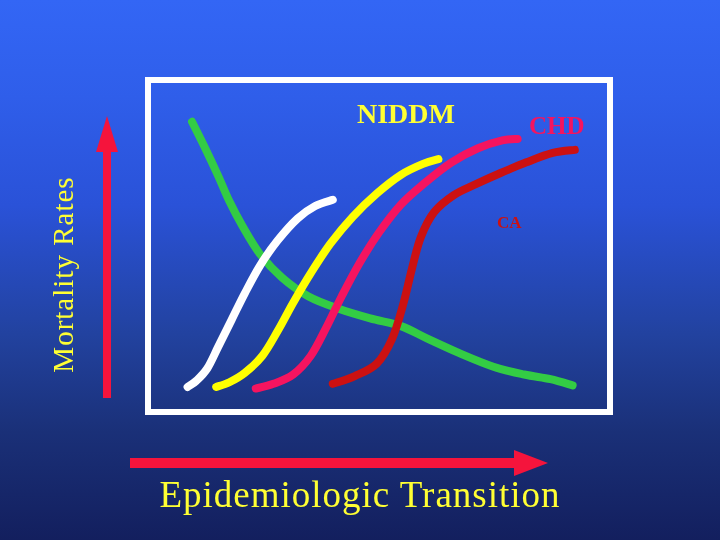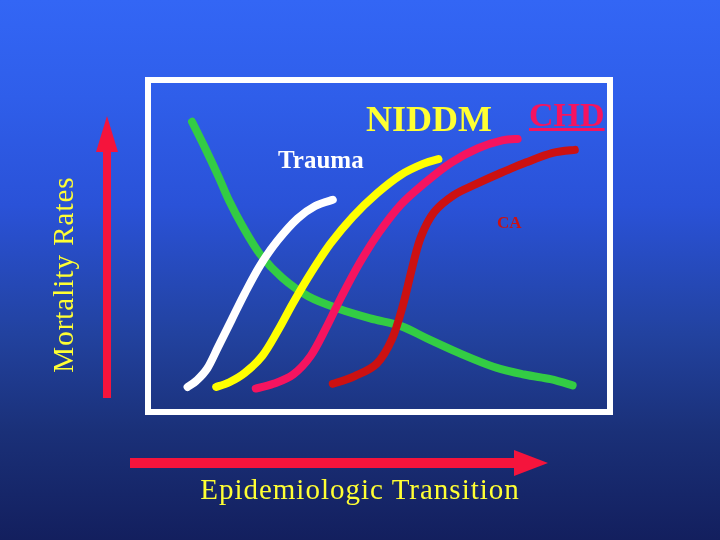--- a/index.html
+++ b/index.html
@@ -76,46 +76,44 @@
     white-space: nowrap;
     font-family: "Liberation Serif", serif;
   }
   #x-axis-title {
     position: absolute;
     left: 145px;
     top: 473px;
     width: 430px;
     text-align: center;
     color: #ffff33;
-    font-size: 29px;
+    font-size: 37px;
     letter-spacing: 1px;
     white-space: nowrap;
     font-family: "Liberation Serif", serif;
   }
 
   
   .series-label {
     position: absolute;
     font-family: "Liberation Serif", serif;
     font-weight: bold;
     white-space: nowrap;
   }
   #label-niddm {
     left: 357px;
     top: 98px;
-    font-size: 36px;
+    font-size: 28px;
     color: #ffff33;
-    margin-left: 9px;
   }
   #label-chd {
     left: 529px;
-    top: 96px;
-    font-size: 34px;
+    top: 112px;
+    font-size: 25px;
     color: #f5145f;
-    text-decoration: underline;
   }
   #label-trauma {
     left: 278px;
     top: 146px;
     font-size: 25px;
     color: #ffffff;
   }
   #label-ca {
     left: 497px;
     top: 213px;
@@ -145,16 +143,15 @@
         <path d="M 42.60 309.96 C 44.07 308.92, 48.10 306.84, 51.40 303.72 C 54.70 300.60, 58.73 296.96, 62.40 291.24 C 66.07 285.52, 69.37 277.46, 73.40 269.40 C 77.43 261.34, 82.20 251.72, 86.60 242.88 C 91.00 234.04, 95.03 225.46, 99.80 216.36 C 104.57 207.26, 109.70 197.12, 115.20 188.28 C 120.70 179.44, 126.57 171.12, 132.80 163.32 C 139.03 155.52, 146.37 147.20, 152.60 141.48 C 158.83 135.76, 164.33 132.12, 170.20 129.00 C 176.07 125.88, 184.87 123.80, 187.80 122.76" fill="none" stroke="#ffffff" stroke-width="8" stroke-linecap="round" stroke-linejoin="round"></path>
         <path d="M 71.20 309.96 C 73.40 309.18, 79.63 307.62, 84.40 305.28 C 89.17 302.94, 94.30 300.34, 99.80 295.92 C 105.30 291.50, 111.90 285.78, 117.40 278.76 C 122.90 271.74, 127.67 262.64, 132.80 253.80 C 137.93 244.96, 142.70 235.34, 148.20 225.72 C 153.70 216.10, 159.57 205.96, 165.80 196.08 C 172.03 186.20, 178.63 175.80, 185.60 166.44 C 192.57 157.08, 199.90 148.24, 207.60 139.92 C 215.30 131.60, 223.73 123.54, 231.80 116.52 C 239.87 109.50, 248.30 102.74, 256.00 97.80 C 263.70 92.86, 271.77 89.48, 278.00 86.88 C 284.23 84.28, 290.83 82.98, 293.40 82.20" fill="none" stroke="#ffff00" stroke-width="8" stroke-linecap="round" stroke-linejoin="round"></path>
         <path d="M 110.80 311.52 C 113.73 310.74, 122.17 309.18, 128.40 306.84 C 134.63 304.50, 141.97 302.16, 148.20 297.48 C 154.43 292.80, 160.30 286.56, 165.80 278.76 C 171.30 270.96, 176.07 260.56, 181.20 250.68 C 186.33 240.80, 191.10 230.14, 196.60 219.48 C 202.10 208.82, 207.97 197.38, 214.20 186.72 C 220.43 176.06, 227.03 165.40, 234.00 155.52 C 240.97 145.64, 248.30 135.76, 256.00 127.44 C 263.70 119.12, 271.77 112.62, 280.20 105.60 C 288.63 98.58, 297.80 91.04, 306.60 85.32 C 315.40 79.60, 324.57 74.92, 333.00 71.28 C 341.43 67.64, 350.60 65.04, 357.20 63.48 C 363.80 61.92, 370.03 62.18, 372.60 61.92" fill="none" stroke="#f5145f" stroke-width="8" stroke-linecap="round" stroke-linejoin="round"></path>
         <path d="M 187.80 306.84 C 191.47 305.54, 202.47 302.42, 209.80 299.04 C 217.13 295.66, 225.57 292.80, 231.80 286.56 C 238.03 280.32, 242.80 271.48, 247.20 261.60 C 251.60 251.72, 254.90 238.98, 258.20 227.28 C 261.50 215.58, 264.07 202.58, 267.00 191.40 C 269.93 180.22, 272.13 169.56, 275.80 160.20 C 279.47 150.84, 283.50 142.26, 289.00 135.24 C 294.50 128.22, 301.83 122.76, 308.80 118.08 C 315.77 113.40, 323.10 110.80, 330.80 107.16 C 338.50 103.52, 346.57 99.88, 355.00 96.24 C 363.43 92.60, 372.60 88.70, 381.40 85.32 C 390.20 81.94, 399.73 78.04, 407.80 75.96 C 415.87 73.88, 426.13 73.36, 429.80 72.84" fill="none" stroke="#cc1111" stroke-width="8" stroke-linecap="round" stroke-linejoin="round"></path>
       </g>
   </svg>
   <div id="plot-frame"></div>
 
   <div class="series-label" id="label-niddm">NIDDM</div>
   <div class="series-label" id="label-chd">CHD</div>
-  <div class="series-label" id="label-trauma">Trauma</div>
   <div class="series-label" id="label-ca">CA</div>
 
 </div>
 
 </body></html>

